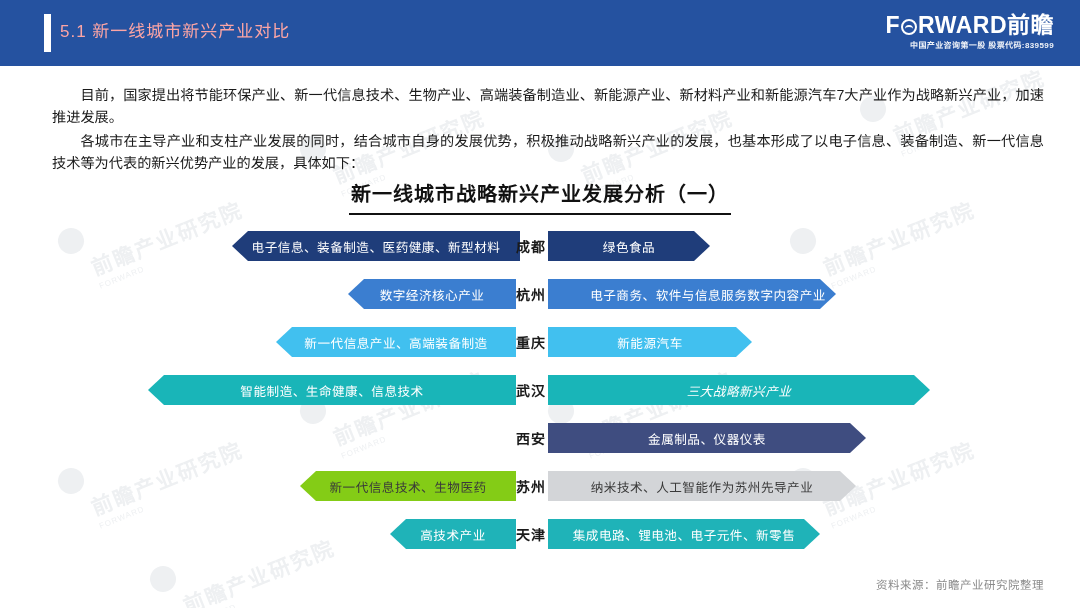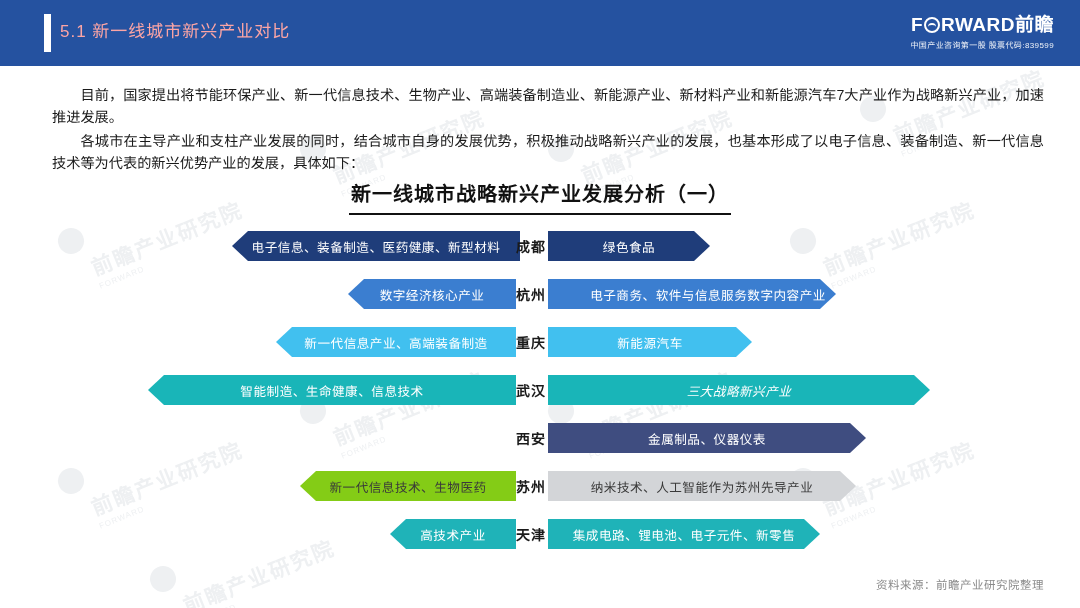--- a/index.html
+++ b/index.html
@@ -88,21 +88,21 @@
   }
   
   #logo {
     position: absolute;
     right: 26px;
     top: 12px;
     text-align: right;
     color: #ffffff;
   }
   #logo-main {
-    font-size: 19px;
+    font-size: 23px;
     font-weight: 700;
     letter-spacing: 0.5px;
     line-height: 26px;
     white-space: nowrap;
   }
   #logo-mark {
     display: inline-block;
     width: 16px; height: 16px;
     border-radius: 50%;
     border: 2px solid #ffffff;
@@ -119,20 +119,21 @@
     border-top: 2px solid #ffffff;
     border-radius: 6px 6px 0 0;
   }
   #logo-sub {
     font-size: 8px;
     letter-spacing: 0.4px;
     line-height: 12px;
     margin-top: 2px;
     white-space: nowrap;
     opacity: .92;
+    font-weight: bold;
   }
 
   
   #intro {
     position: absolute;
     top: 84px;
     left: 52px;
     width: 992px;
     z-index: 2;
   }

